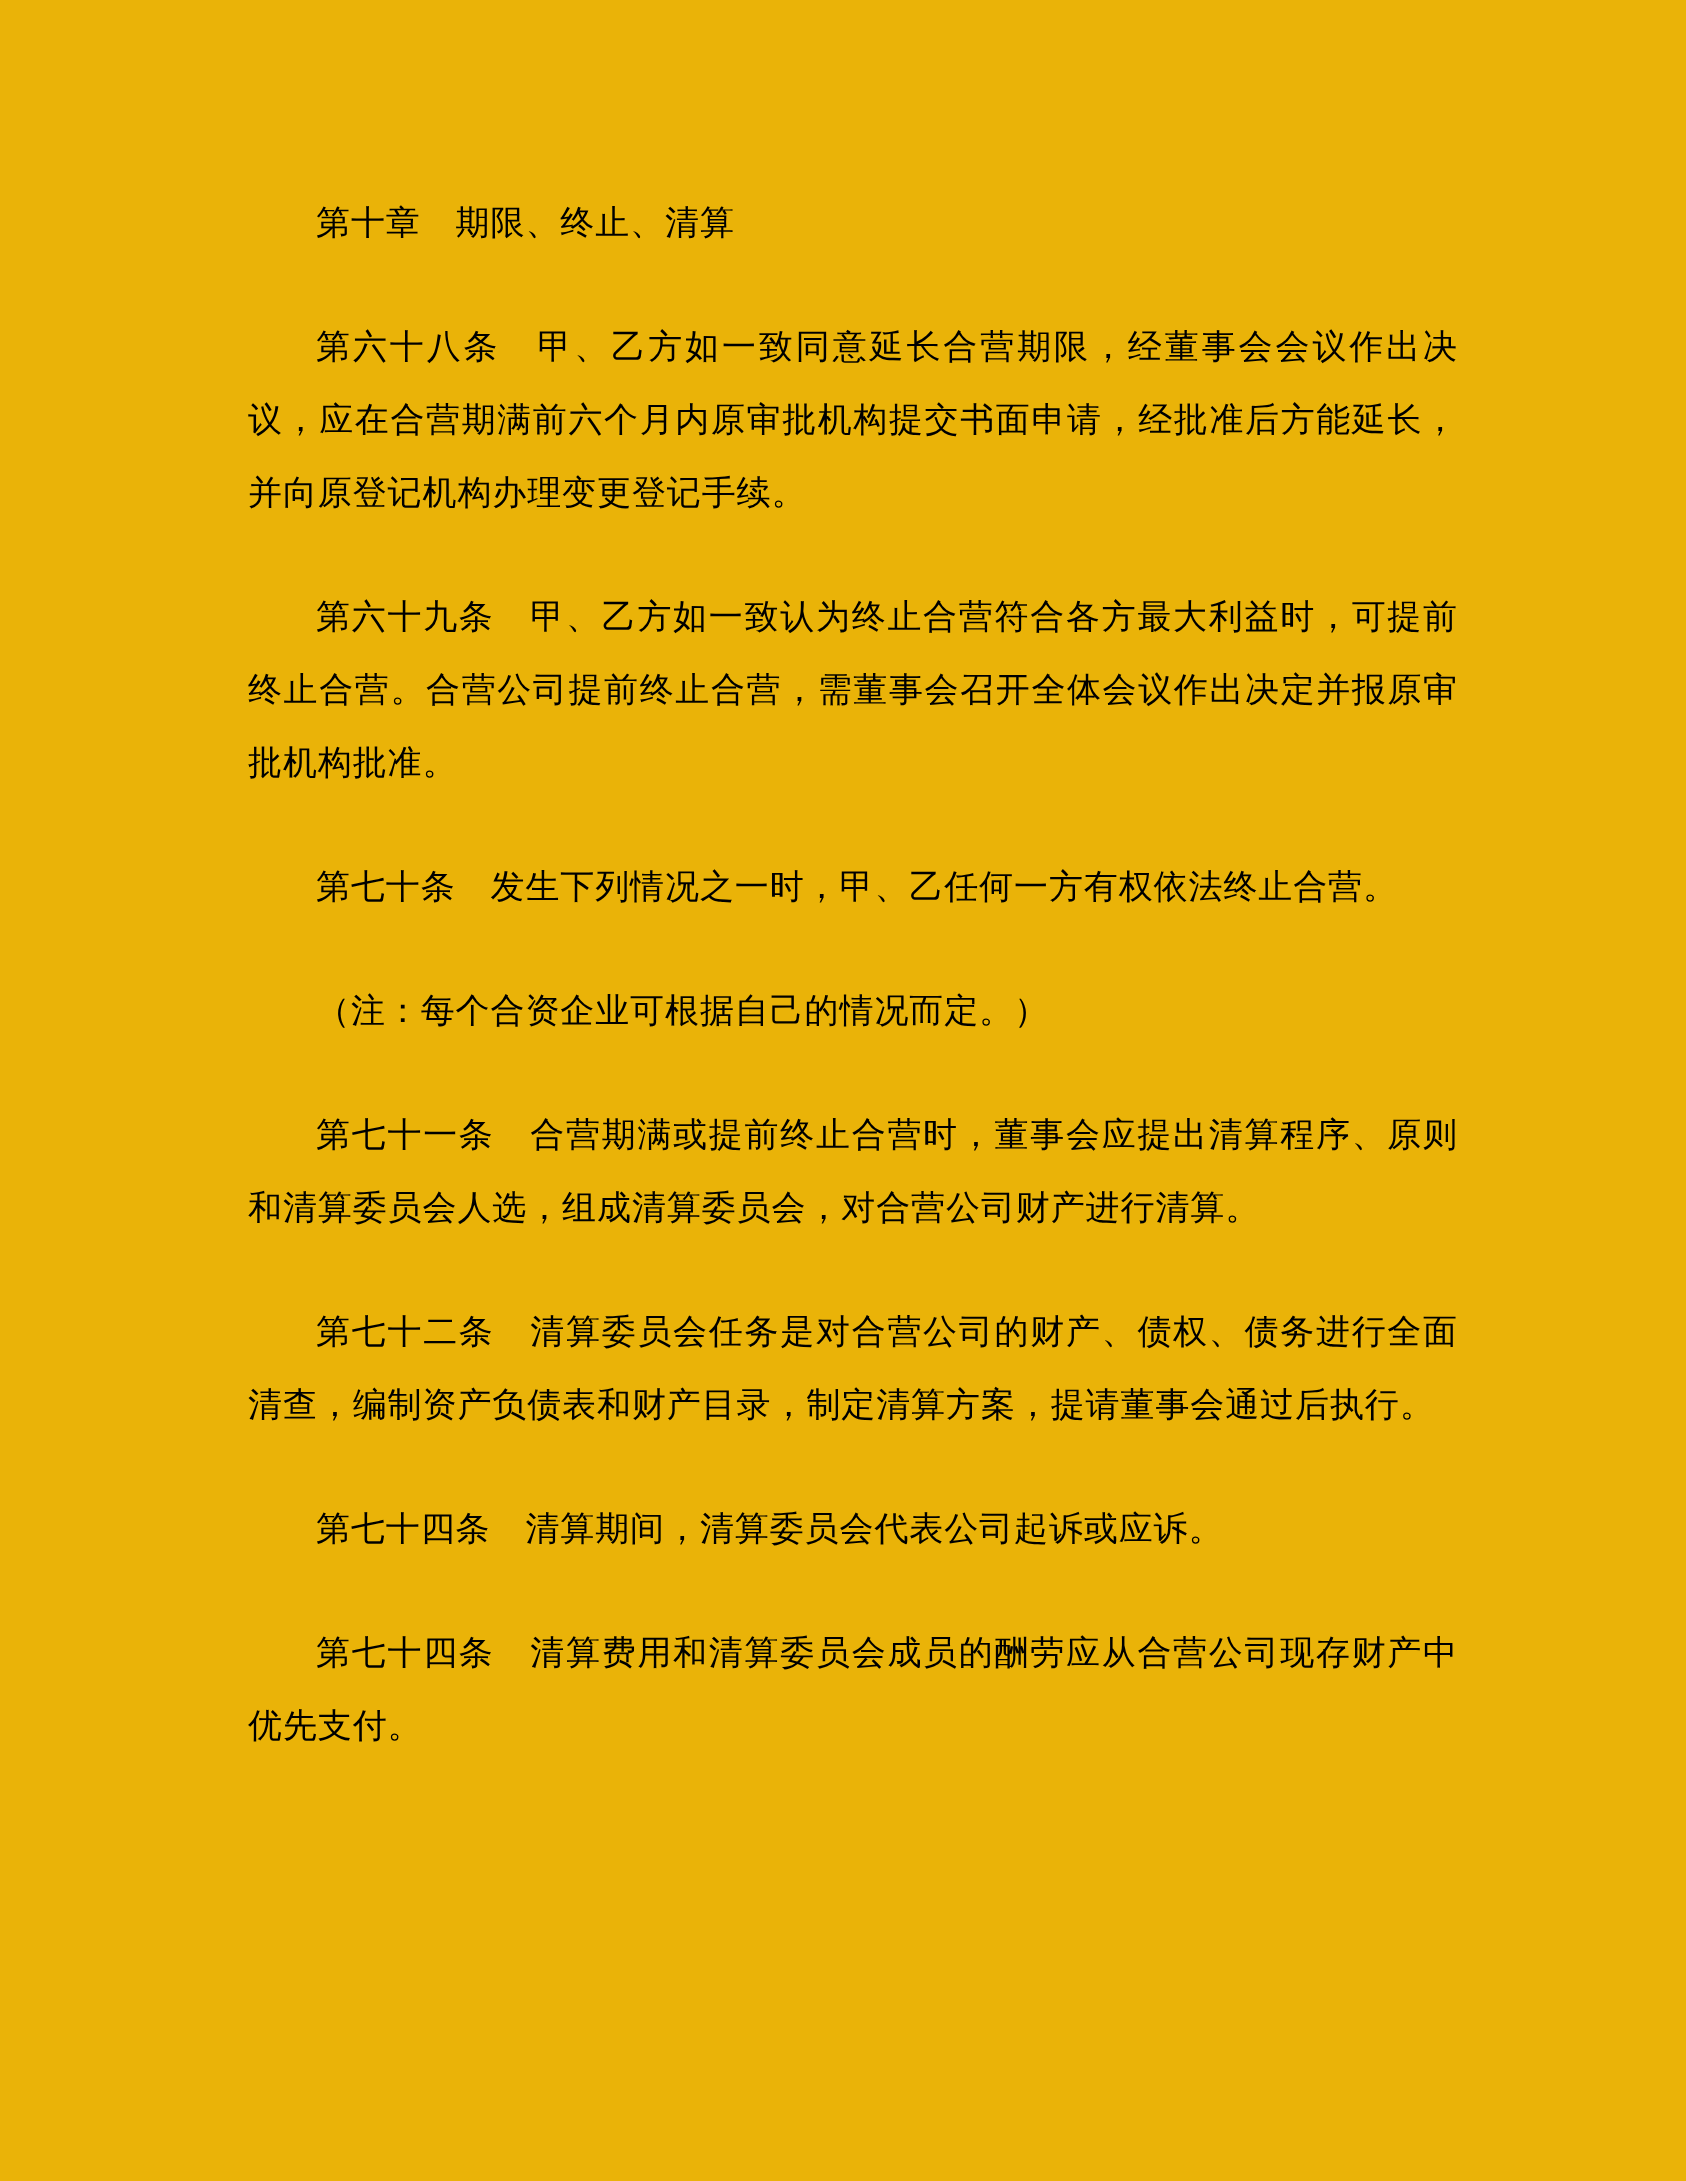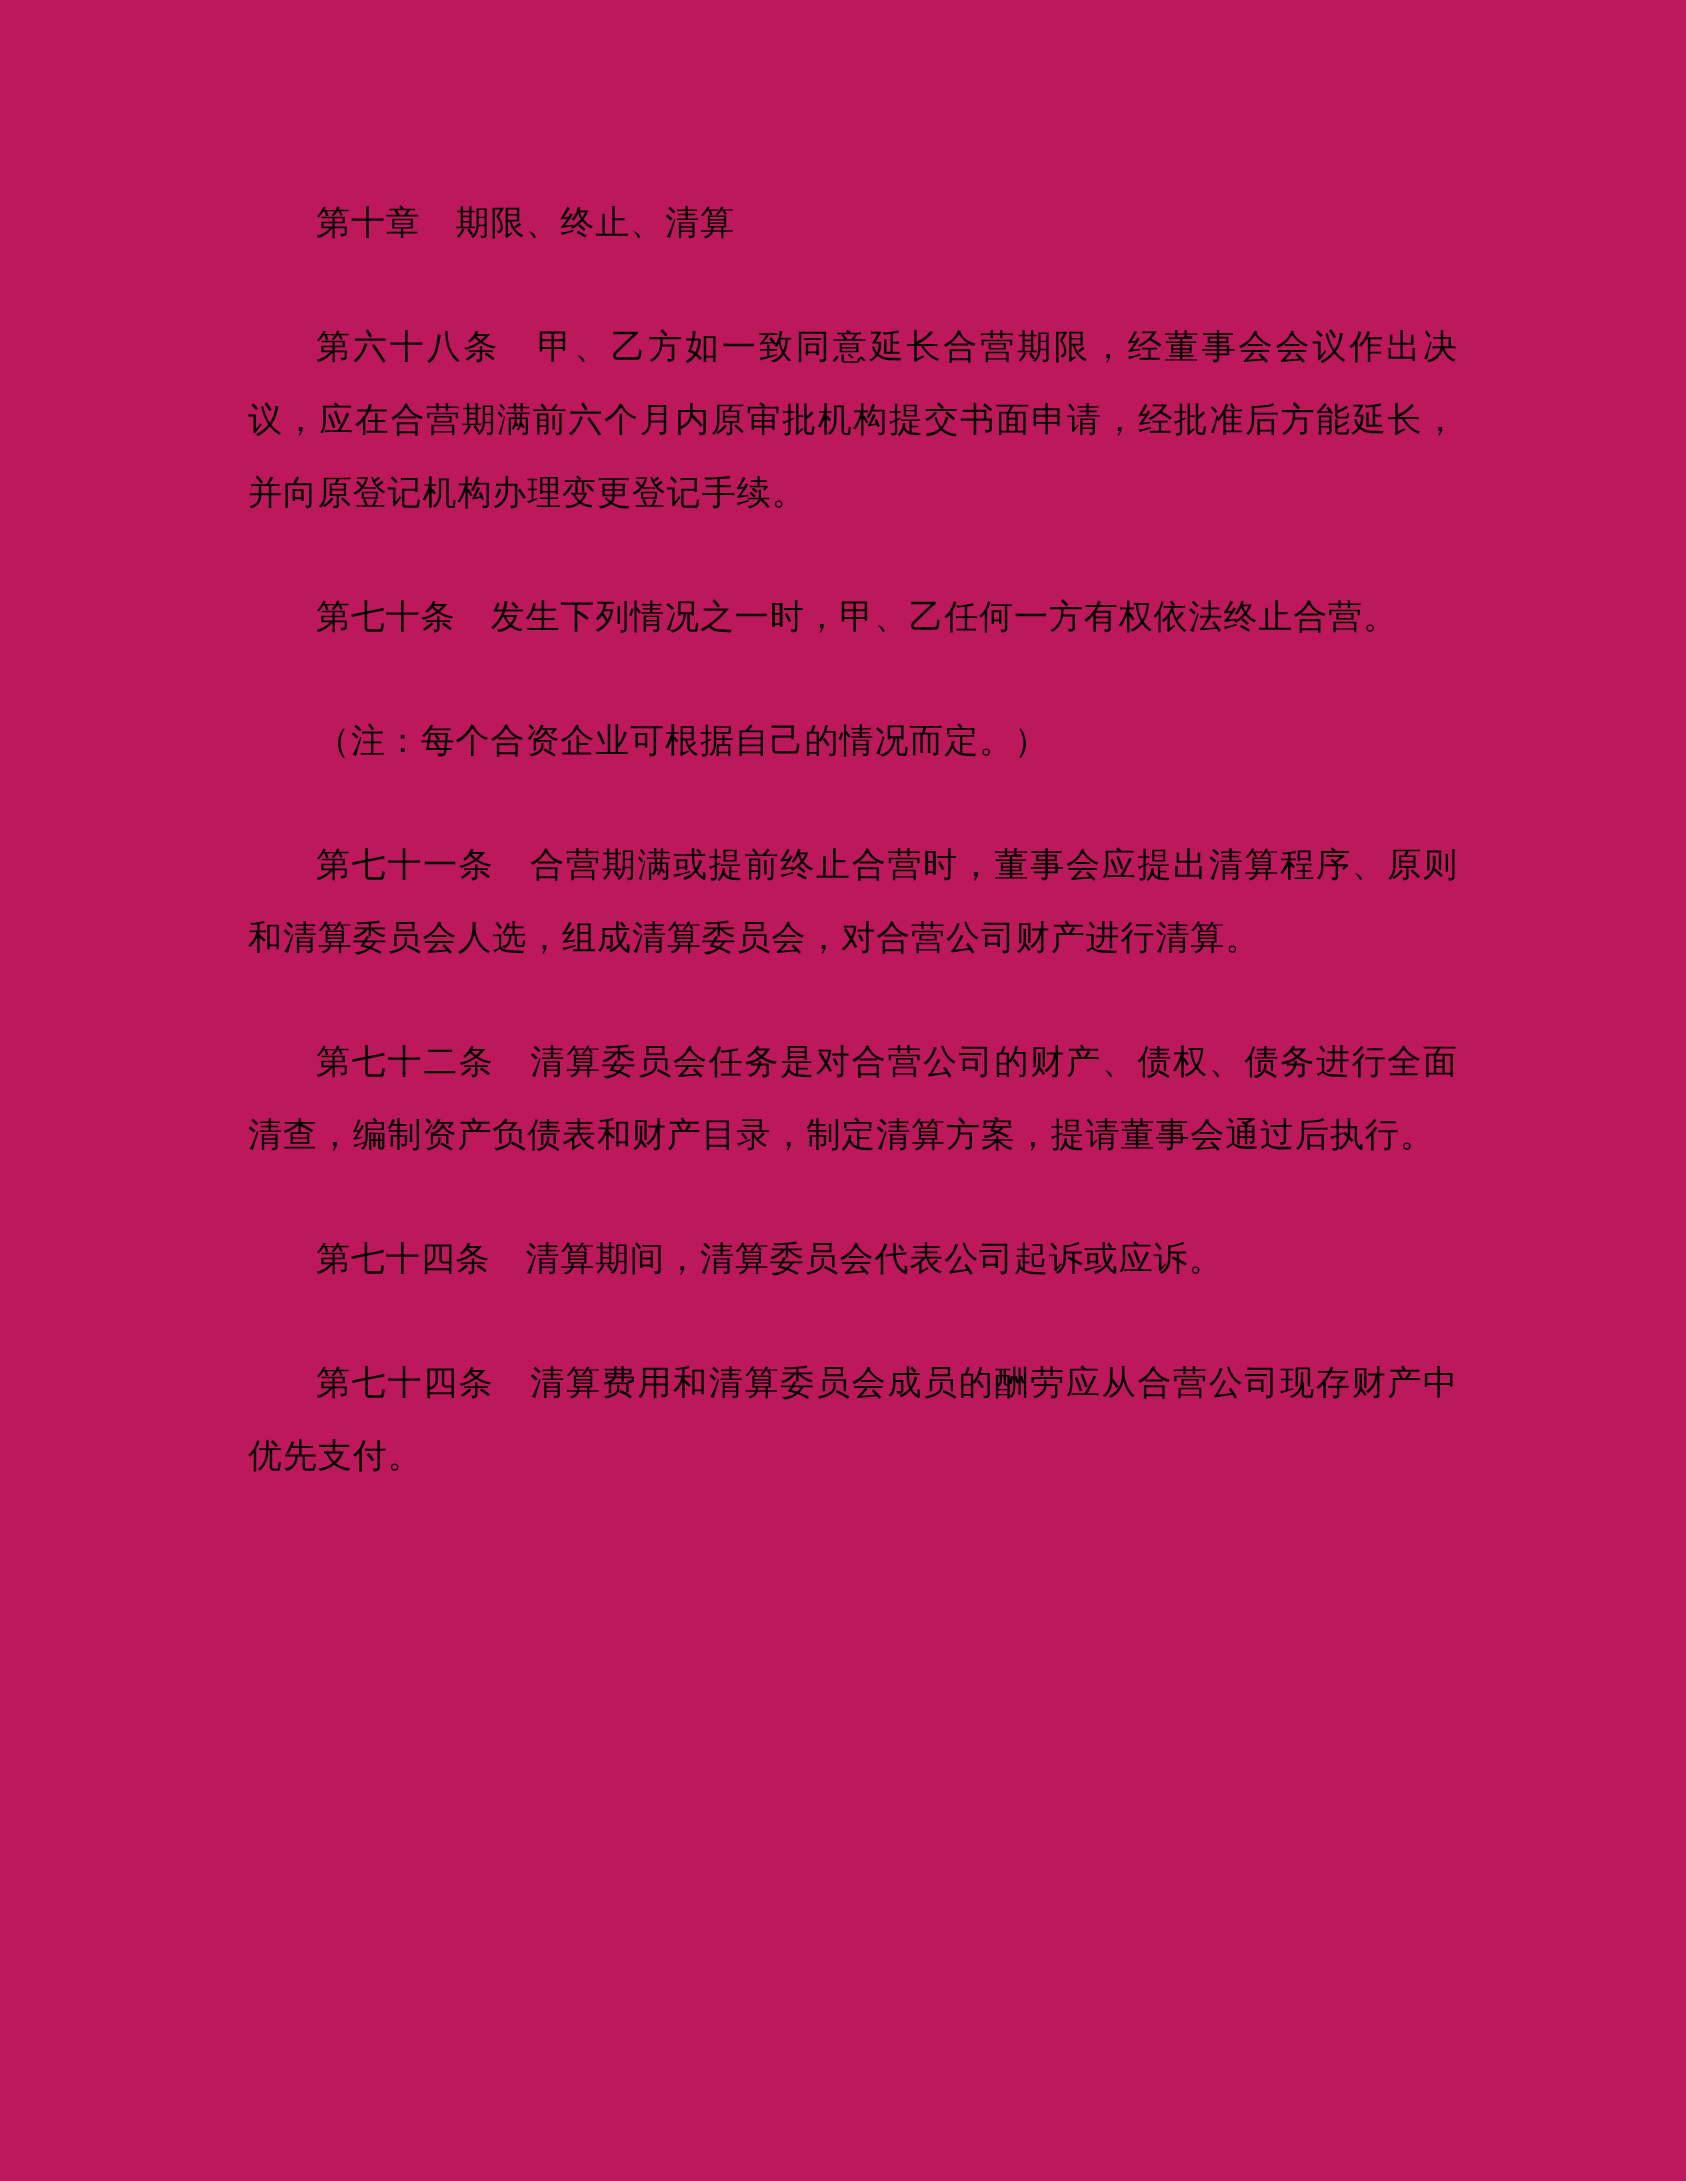--- a/index.html
+++ b/index.html
@@ -4,21 +4,21 @@
 <style>
   html, body {
     margin: 0;
     padding: 0;
     background: #ffffff;
   }
   .page {
     position: relative;
     width: 1686px;
     height: 2182px;
-    background: #be185d;
+    background: #eab308;
     overflow: hidden;
     font-family: "Liberation Serif", "DejaVu Serif", serif;
     color: #000000;
   }
   .content {
     box-sizing: border-box;
     padding: 186px 228px 0 248px;
     font-size: 34px;
     line-height: 73px;
     text-align: justify;
@@ -39,20 +39,21 @@
 <body>
 
 <div class="page">
   <div class="content">
 
     <h2 class="chapter-heading">第十章　期限、终止、清算</h2>
 
 
     <p class="para">第六十八条　甲、乙方如一致同意延长合营期限，经董事会会议作出决议，应在合营期满前六个月内原审批机构提交书面申请，经批准后方能延长，并向原登记机构办理变更登记手续。</p>
 
+    <p class="para">第六十九条　甲、乙方如一致认为终止合营符合各方最大利益时，可提前终止合营。合营公司提前终止合营，需董事会召开全体会议作出决定并报原审批机构批准。</p>
 
     <p class="para">第七十条　发生下列情况之一时，甲、乙任何一方有权依法终止合营。</p>
 
     <p class="para">（注：每个合资企业可根据自己的情况而定。）</p>
 
     <p class="para">第七十一条　合营期满或提前终止合营时，董事会应提出清算程序、原则和清算委员会人选，组成清算委员会，对合营公司财产进行清算。</p>
 
     <p class="para">第七十二条　清算委员会任务是对合营公司的财产、债权、债务进行全面清查，编制资产负债表和财产目录，制定清算方案，提请董事会通过后执行。</p>
 
     <p class="para">第七十四条　清算期间，清算委员会代表公司起诉或应诉。</p>

